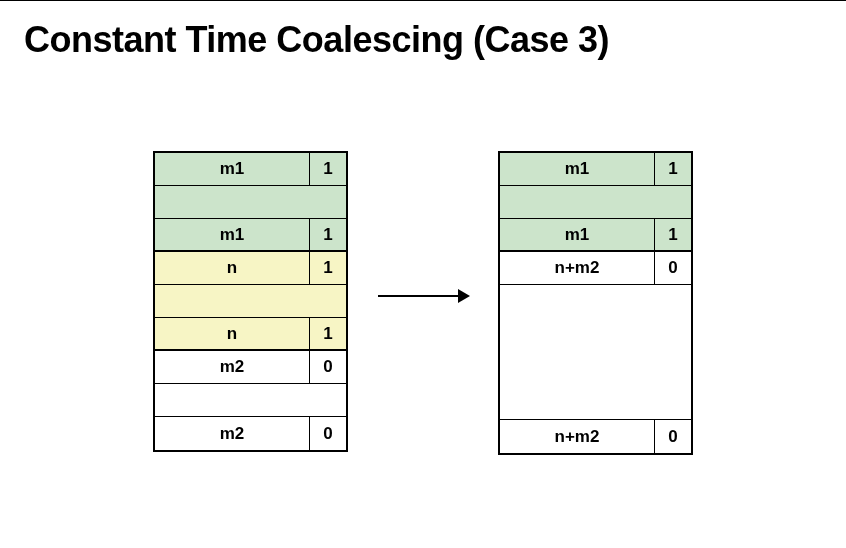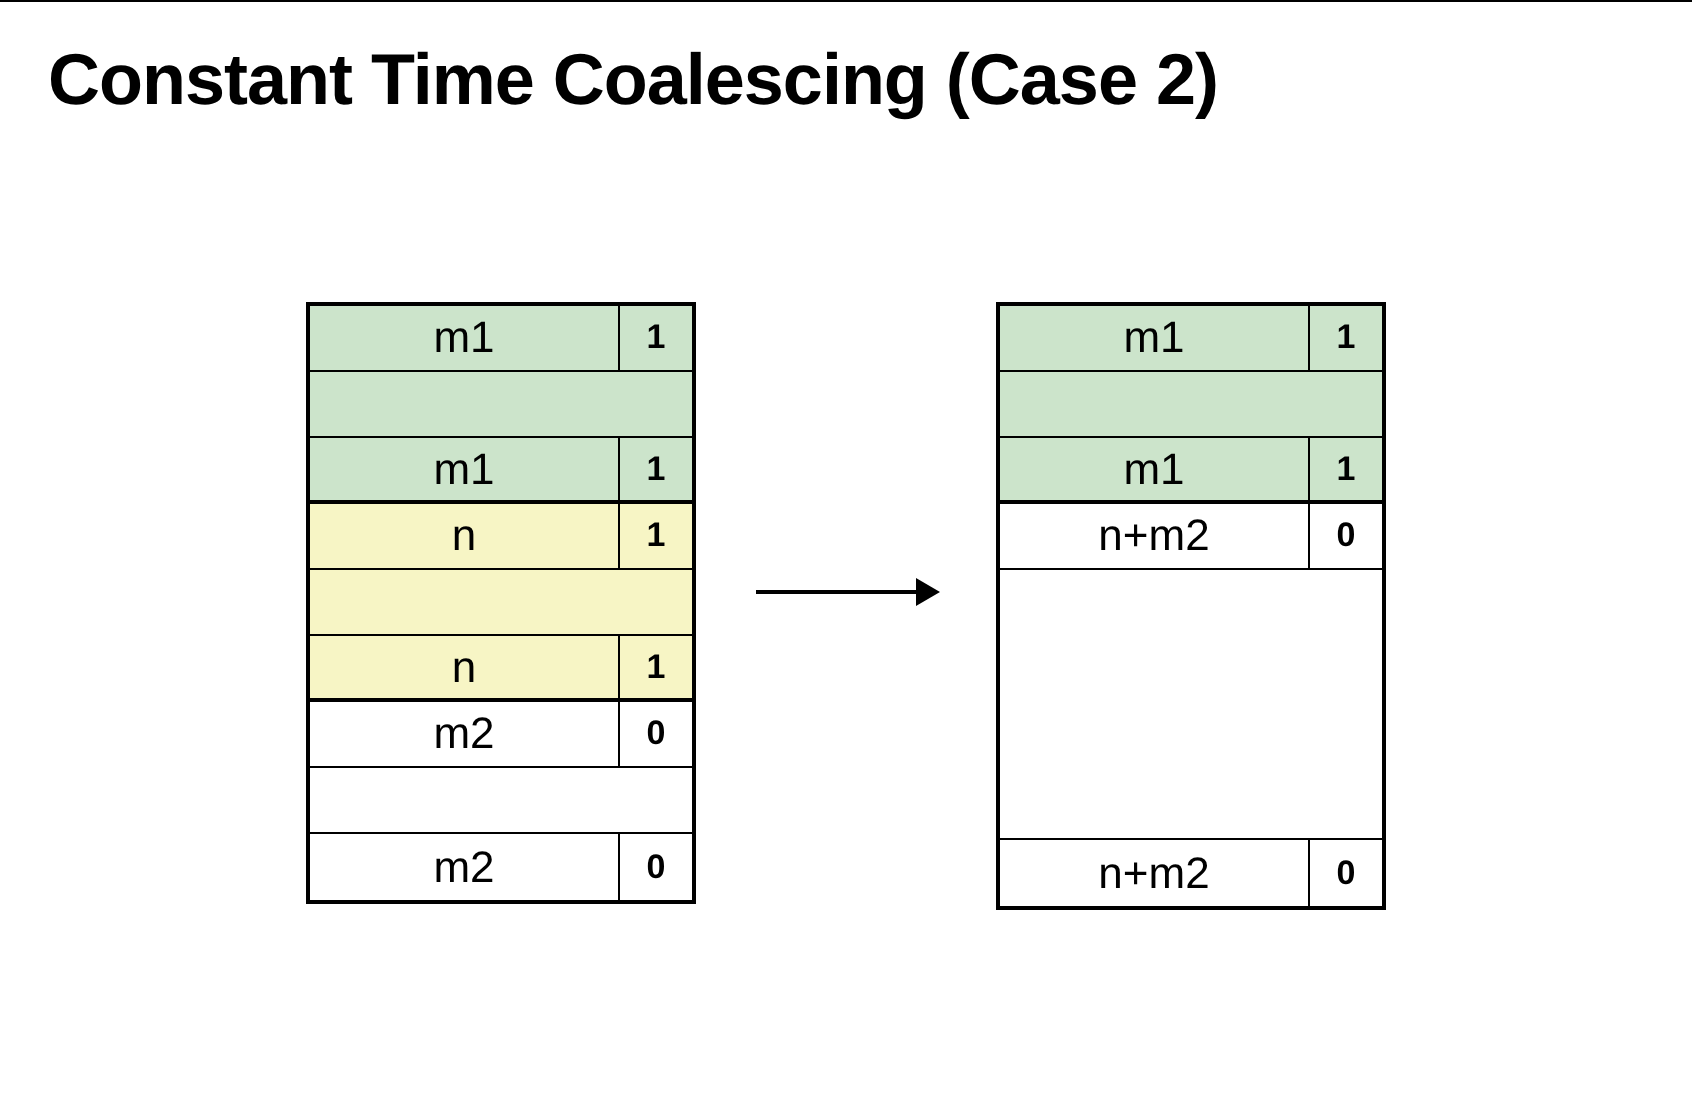--- a/index.html
+++ b/index.html
@@ -39,22 +39,22 @@
     border-bottom: 1px solid #000;
     height: 33px;
     align-items: stretch;
   }
   .row:last-child { border-bottom: none; }
   .row .size {
     flex: 1;
     display: flex;
     align-items: center;
     justify-content: center;
-    font-weight: 400;
-    font-size: 22px;
+    font-weight: 700;
+    font-size: 17px;
     border-right: 1px solid #000;
   }
   .row .bit {
     width: 36px;
     display: flex;
     align-items: center;
     justify-content: center;
     font-weight: 700;
     font-size: 17px;
   }
@@ -85,21 +85,21 @@
     transform:translateY(-50%);
     border-left:12px solid #000;
     border-top:7px solid transparent;
     border-bottom:7px solid transparent;
   }
   .tallrow { height: 135px; }
 </style>
 </head>
 <body>
 
-<h1 class="title">Constant Time Coalescing (Case 2)</h1>
+<h1 class="title">Constant Time Coalescing (Case 3)</h1>
 
 <div class="stage">
 
   <div class="block" id="left-block">
       <div class="row green">
         <div class="size">m1</div>
         <div class="bit">1</div>
       </div>
       <div class="row green payload">
         <div class="size"></div>

